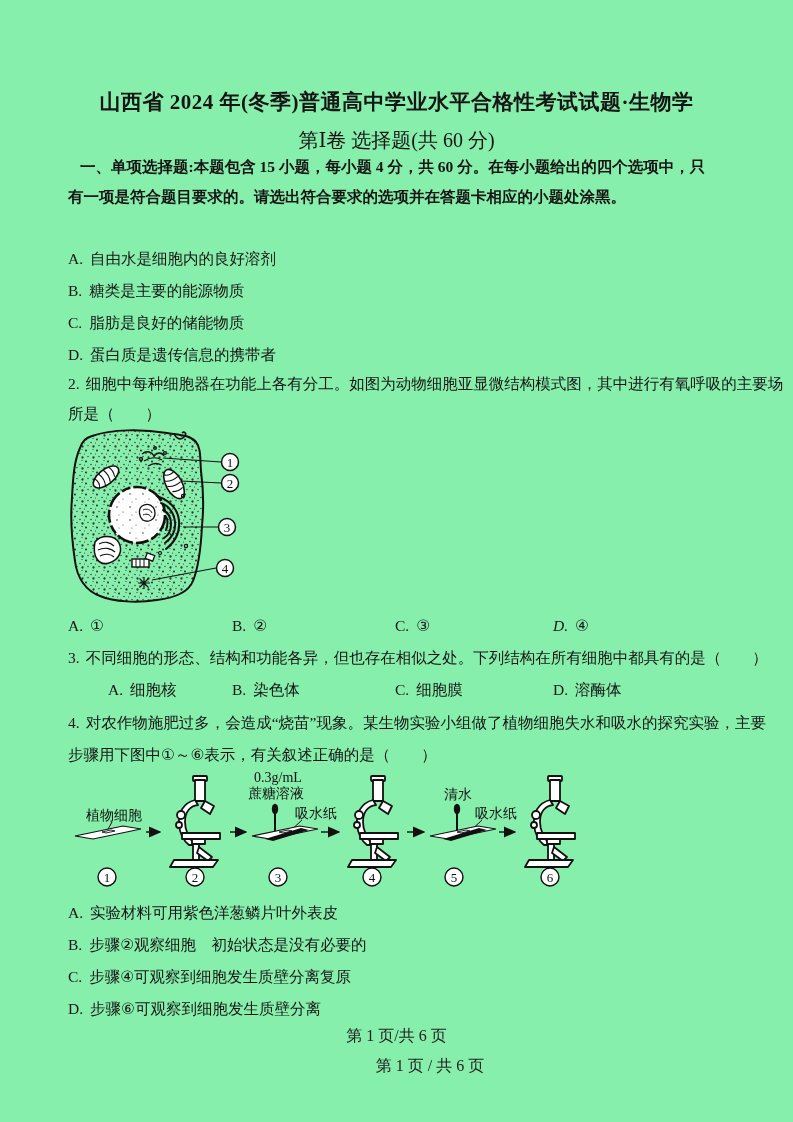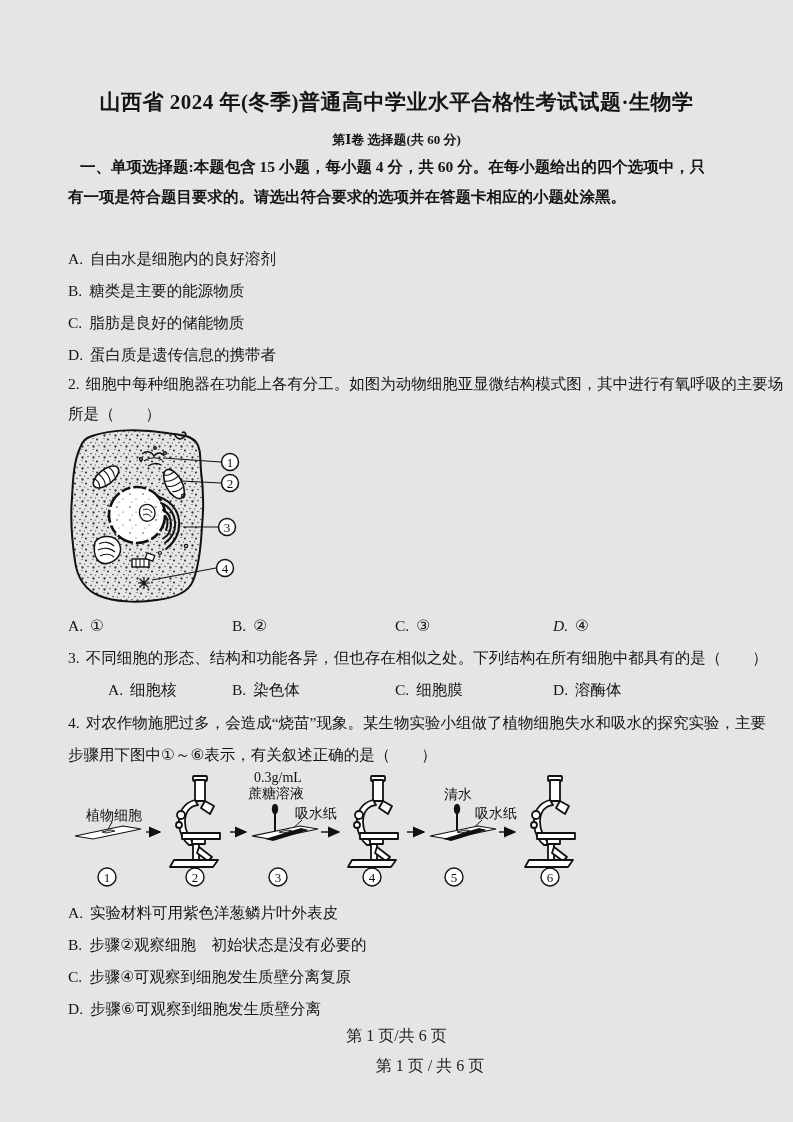--- a/index.html
+++ b/index.html
@@ -1,25 +1,25 @@
 <!DOCTYPE html>
 <html><head>
 <meta charset="utf-8">
 <style>
   html,body{margin:0;padding:0;background:#ffffff;}
   .page{
-    position:relative;width:793px;height:1122px;background:#e5e5e5;overflow:hidden;
+    position:relative;width:793px;height:1122px;background:#86efac;overflow:hidden;
     font-family:"Liberation Serif","DejaVu Serif","DejaVu Sans",serif;
     color:#151515;
   }
   .line{position:absolute;font-size:15.5px;white-space:nowrap;line-height:20px;}
   .bold{font-weight:bold;}
   .ctr{left:0;width:100%;text-align:center;}
   .title{font-size:21px;font-weight:bold;letter-spacing:.5px;}
-  .subtitle{font-size:13px;font-weight:bold;}
+  .subtitle{font-size:20px;font-weight:normal;}
   .qnum{margin-right:6px;}
   .optlab{margin-right:7px;}
   .footer{font-size:16px;color:#222;}
   svg{display:block;}
   svg text{fill:#111;font-family:"Liberation Serif","DejaVu Serif","DejaVu Sans",serif;}
   .fig{position:absolute;}
 </style>
 </head>
 <body>
 

